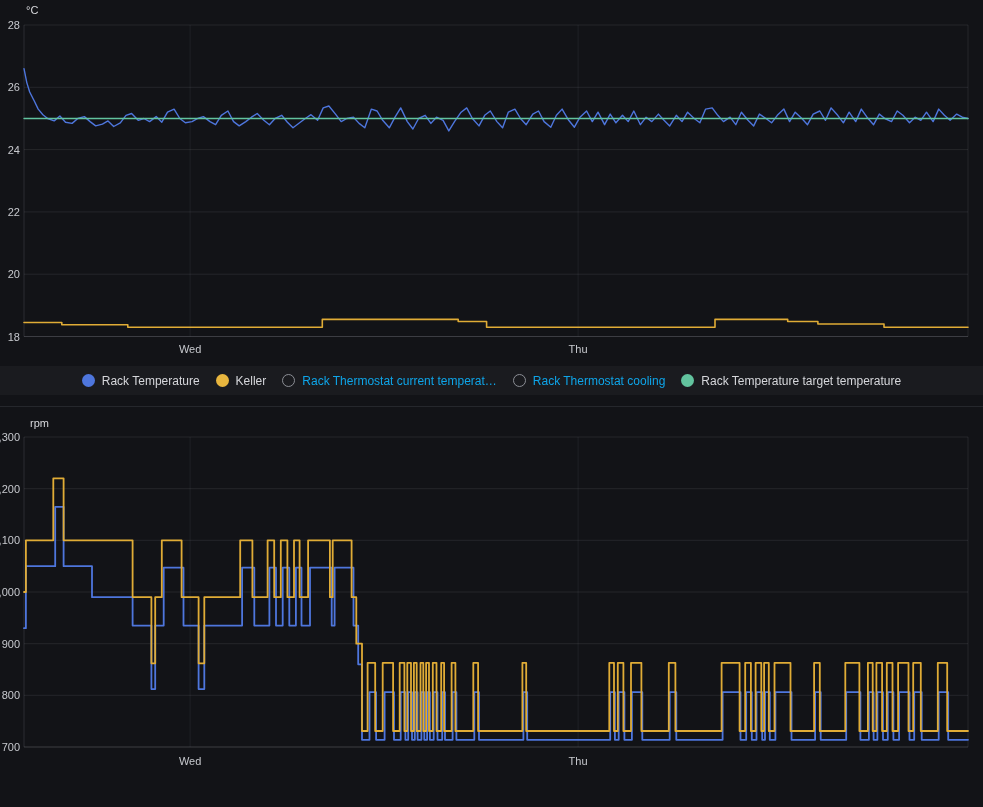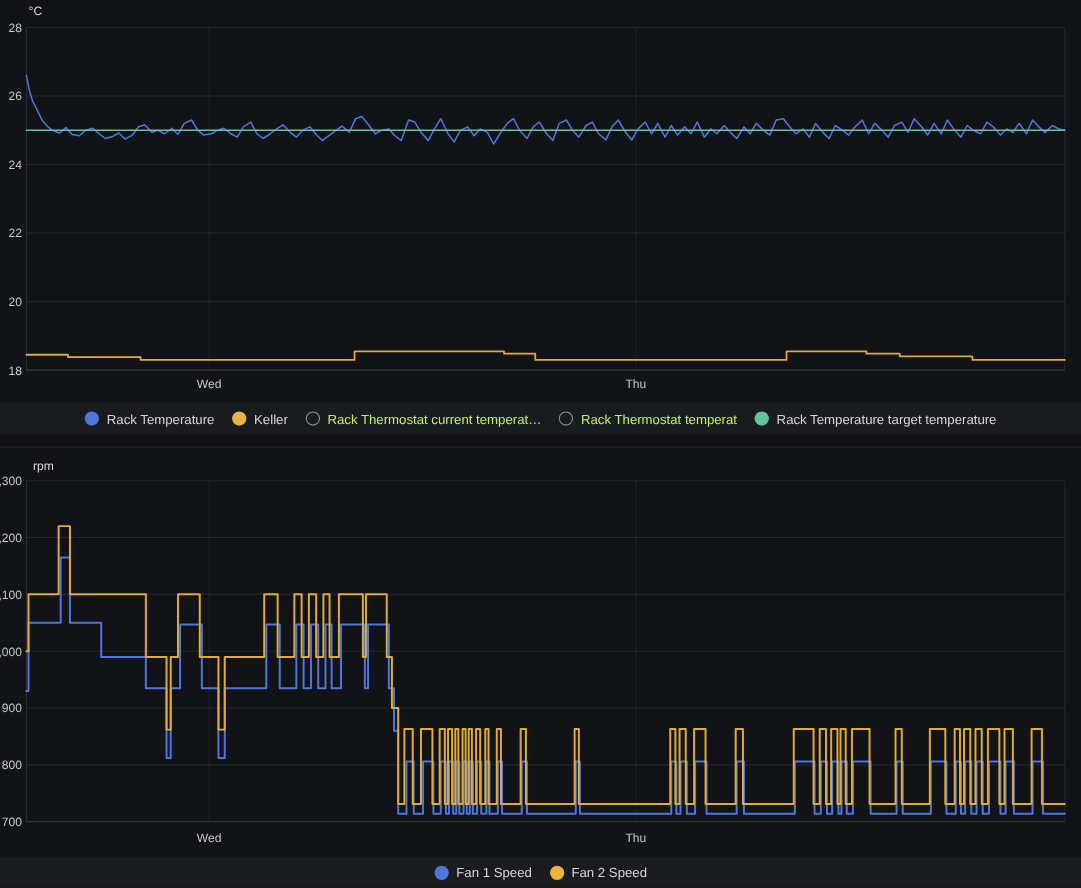--- a/index.html
+++ b/index.html
@@ -10,21 +10,21 @@
   #panel-fan{top:407px;height:400px;}
   .chart-svg{position:absolute;top:0;left:0;display:block;}
   .tick{fill:#c7c9ce;font-size:11px;font-family:"Liberation Sans",sans-serif;}
   .unit{fill:#d8d9dd;font-size:11px;font-family:"Liberation Sans",sans-serif;}
   .legend{position:absolute;left:0;width:983px;display:flex;justify-content:center;
           align-items:center;gap:16px;background:#1a1b1f;}
   #legend0{top:366px;height:29px;}
   #legend1{top:372px;height:28px;}
   .li{display:flex;align-items:center;gap:7px;color:#d6d7db;font-size:12px;
       font-weight:500;cursor:pointer;white-space:nowrap;}
-  .li.off{color:#bef264;}
+  .li.off{color:#0ea5e9;}
   .dot{width:13px;height:13px;border-radius:50%;flex:0 0 auto;}
   .dot.hollow{background:transparent;border:1.5px solid #8b8e95;box-sizing:border-box;}
   .divider{position:absolute;top:406px;left:0;width:983px;height:1px;background:#25272c;}
 </style>
 </head>
 <body>
 
 <div class="panel" id="panel-temp">
   <svg id="chart0" class="chart-svg" width="983" height="360">
       <line x1="24" x2="968" y1="25" y2="25" stroke="rgba(205,207,220,0.10)" stroke-width="1"></line>
@@ -59,21 +59,21 @@
       <div class="li">
         <span class="dot" style="background: rgb(232, 182, 62);"></span>
         <span>Keller</span>
       </div>
       <div class="li off">
         <span class="dot hollow"></span>
         <span>Rack Thermostat current temperat…</span>
       </div>
       <div class="li off">
         <span class="dot hollow"></span>
-        <span>Rack Thermostat temperat</span>
+        <span>Rack Thermostat cooling</span>
       </div>
       <div class="li">
         <span class="dot" style="background: rgb(98, 195, 158);"></span>
         <span>Rack Temperature target temperature</span>
       </div>
     </div>
 </div>
 
 <div class="divider"></div>
 
@@ -97,23 +97,13 @@
       <text x="190.1" y="358" text-anchor="middle" class="tick">Wed</text>
       <line x1="578.1" x2="578.1" y1="30" y2="340" stroke="rgba(205,207,220,0.07)" stroke-width="1"></line>
       <text x="578.1" y="358" text-anchor="middle" class="tick">Thu</text>
       <line x1="24" x2="24" y1="30" y2="340" stroke="rgba(205,207,220,0.14)" stroke-width="1"></line>
       <line x1="968" x2="968" y1="30" y2="340" stroke="rgba(205,207,220,0.10)" stroke-width="1"></line>
       <line x1="24" x2="968" y1="340" y2="340" stroke="rgba(205,207,220,0.14)" stroke-width="1"></line>
       <text x="30" y="20" class="unit">rpm</text>
       <path d="M24 221.2H25.9V159.2H55.2V99.8H63.6V159.2H92V190.2H132.6V218.6H151.4V282.1H155.2V218.6H163.7V160.7H183.5V218.6H198.6V282.1H204.3V218.6H242.1V160.7H254.3V218.6H269.4V160.7H276V218.6H282.7V160.7H289.3V218.6H295.9V160.7H301.5V218.6H310V160.7H331.7V218.6H334.6V160.7H353.5V218.6H358.2V257.3H362V332.8H369.5V285.2H376.1V332.8H384.6V285.2H394V332.8H400.7V285.2H405.4V332.8H408.2V285.2H412V332.8H414.8V285.2H417.6V332.8H421.4V285.2H424.3V332.8H427.1V285.2H429.9V332.8H433.7V285.2H437.5V332.8H442.2V285.2H445V332.8H452.6V285.2H456.4V332.8H474.3V285.2H479V332.8H523.4V285.2H527.2V332.8H610.2V285.2H614.9V332.8H618.7V285.2H624.4V332.8H631.9V285.2H642.3V332.8H669.7V285.2H676.3V332.8H722.6V285.2H740.5V332.8H746.2V285.2H751.8V332.8H756.5V285.2H762.2V332.8H765V285.2H769.8V332.8H775.4V285.2H791.5V332.8H815.1V285.2H820.7V332.8H846.2V285.2H860.4V332.8H868.9V285.2H873.6V332.8H877.4V285.2H883V332.8H887.8V285.2H893.4V332.8H899.1V285.2H909.5V332.8H914.2V285.2H921.7V332.8H938.7V285.2H948.2V332.8H968" fill="none" stroke="#4e76dd" stroke-width="1.8" stroke-linejoin="round" stroke-linecap="round"></path>
       <path d="M24 185H25.9V133.3H53.3V71.3H63.6V133.3H132.6V190.2H151.4V256.3H155.2V190.2H161.8V133.3H181.6V190.2H198.6V256.3H204.3V190.2H240.2V133.3H252.4V190.2H267.6V133.3H274.2V190.2H280.8V133.3H287.4V190.2H294V133.3H299.6V190.2H308.1V133.3H329.9V190.2H332.7V133.3H351.6V190.2H356.3V236.7H362V324H367.6V255.8H375.2V324H382.7V255.8H393.1V324H399.7V255.8H404.4V324H407.3V255.8H411V324H413.9V255.8H416.7V324H420.5V255.8H423.3V324H426.1V255.8H429V324H432.8V255.8H436.5V324H441.2V255.8H444.1V324H451.6V255.8H455.4V324H473.3V255.8H478.1V324H522.4V255.8H526.2V324H609.3V255.8H614V324H617.8V255.8H623.4V324H631V255.8H641.4V324H668.8V255.8H675.4V324H721.6V255.8H739.6V324H745.2V255.8H750.9V324H755.6V255.8H761.3V324H764.1V255.8H768.8V324H774.5V255.8H790.5V324H814.1V255.8H819.8V324H845.3V255.8H859.4V324H867.9V255.8H872.7V324H876.4V255.8H882.1V324H886.8V255.8H892.5V324H898.1V255.8H908.5V324H913.2V255.8H920.8V324H937.8V255.8H947.2V324H968" fill="none" stroke="#e0ac36" stroke-width="1.8" stroke-linejoin="round" stroke-linecap="round"></path>
     </svg>
-  <div class="legend" id="legend1">
-      <div class="li">
-        <span class="dot" style="background: rgb(78, 118, 221);"></span>
-        <span>Fan 1 Speed</span>
-      </div>
-      <div class="li">
-        <span class="dot" style="background: rgb(232, 182, 62);"></span>
-        <span>Fan 2 Speed</span>
-      </div>
-    </div>
 </div>
 
 </body></html>

